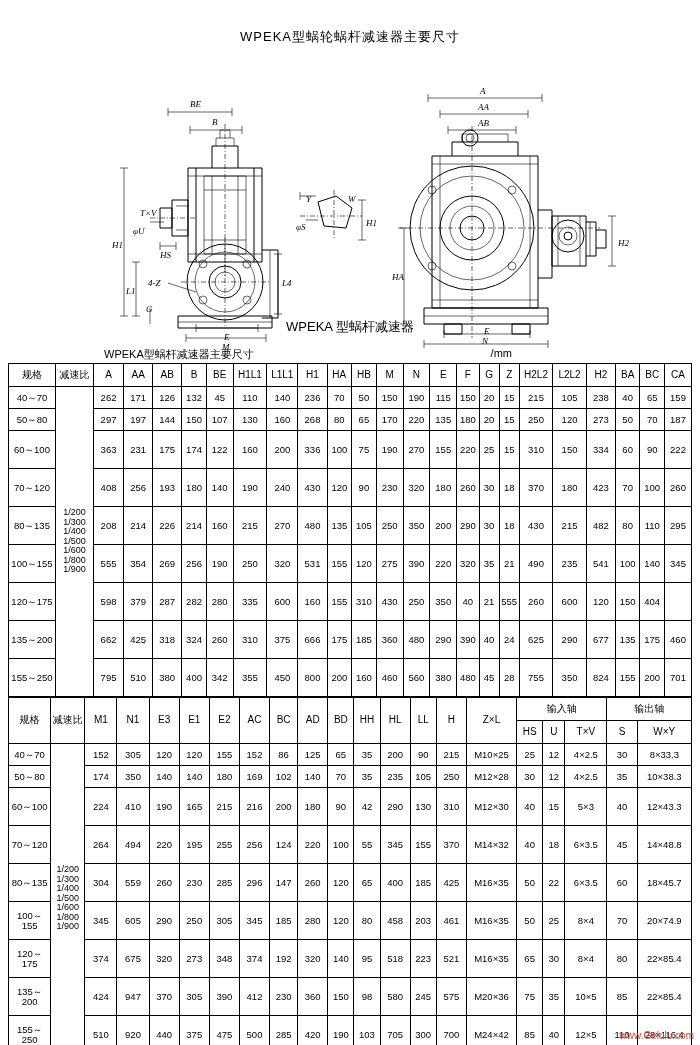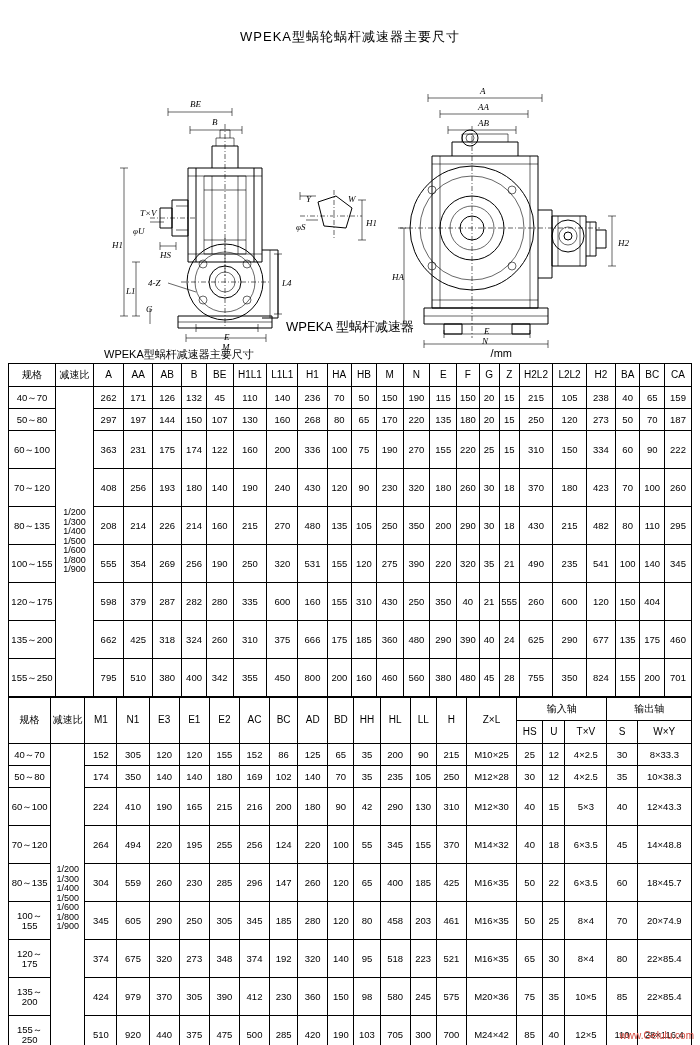--- a/index.html
+++ b/index.html
@@ -735,21 +735,21 @@
     <td>8×4</td>
     <td>80</td>
     <td>22×85.4</td>
   </tr>
 
   <tr class="rowtall">
     <td class="spec">
           <div>135～200</div>
         </td>
     <td>424</td>
-    <td>979</td>
+    <td>947</td>
     <td>370</td>
     <td>305</td>
     <td>390</td>
     <td>412</td>
     <td>230</td>
     <td>360</td>
     <td>150</td>
     <td>98</td>
     <td>580</td>
     <td>245</td>

